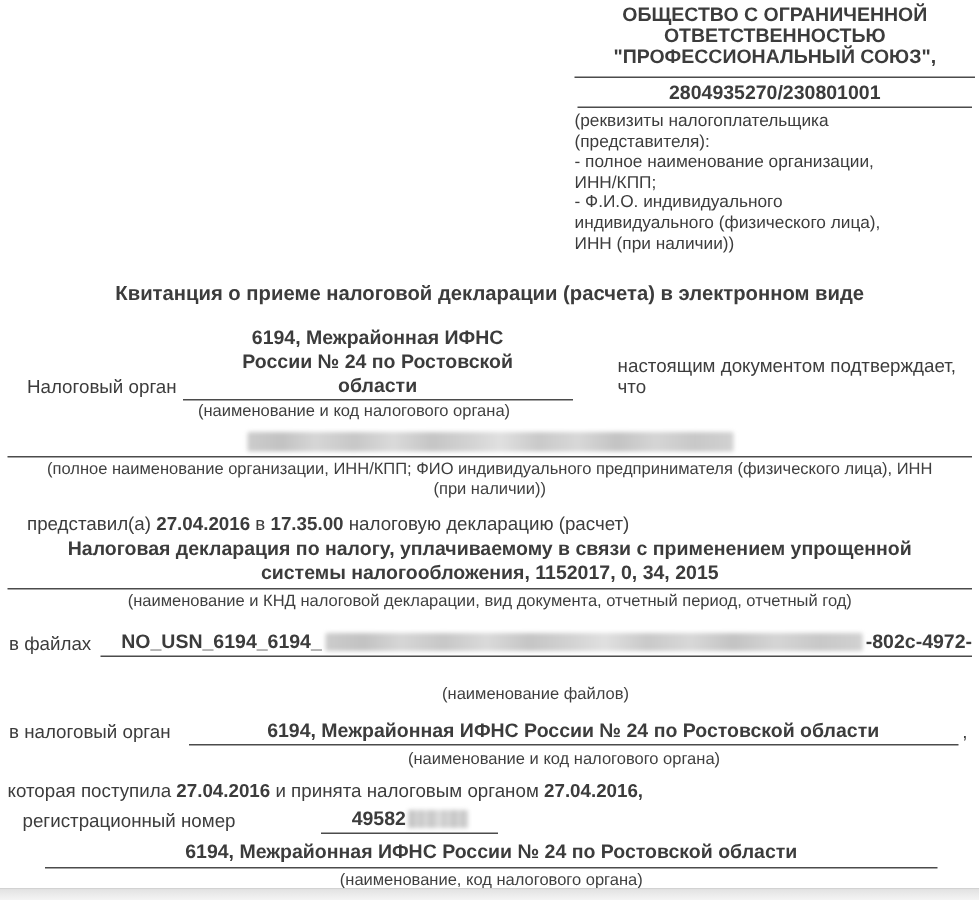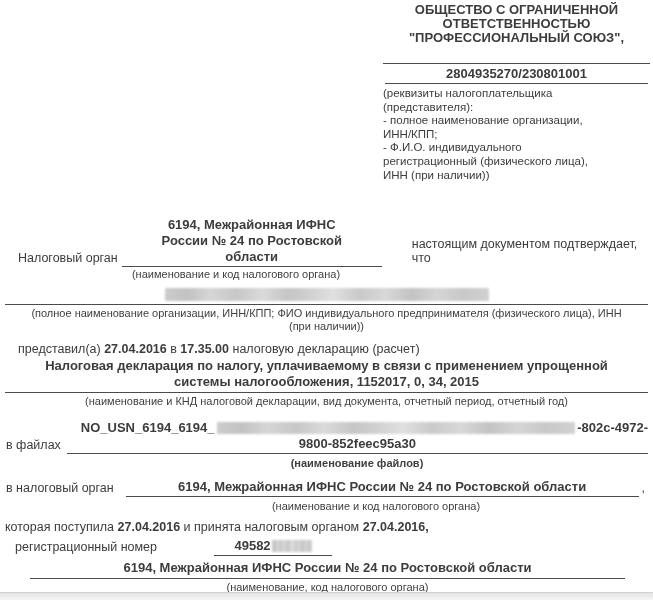--- a/index.html
+++ b/index.html
@@ -27,21 +27,21 @@
       #cccccc 0%, #c2c2c2 7%, #d6d6d6 14%, #c7c7c7 22%, #dadada 30%,
       #c5c5c5 38%, #d3d3d3 46%, #e0e0e0 52%, #c9c9c9 60%, #d8d8d8 68%,
       #c3c3c3 76%, #d5d5d5 84%, #c8c8c8 92%, #d1d1d1 100%);
     filter: blur(1.3px);
     vertical-align: middle;
   }
 
   
   .hdr { position: absolute; top: 3px; left: 383px; width: 267px; }
   .hdr-org { font-weight: bold; font-size: 13px; line-height: 14px; text-align: center;
-             border-bottom: 1.5px solid #4b4b4b; padding-bottom: 18px; }
+             border-bottom: 1.5px solid #4b4b4b; padding-bottom: 6px; }
   .hdr-inn { font-weight: bold; font-size: 13px; line-height: 15px; text-align: center;
              border-bottom: 1.5px solid #4b4b4b; padding-bottom: 2px; margin: 2px 2px 0 2px; }
   .hdr-notes { margin-top: 3px; font-size: 11.5px; line-height: 13.6px; }
 
   
   .title { position: absolute; top: 188px; left: 0; width: 100%; text-align: center;
            font-weight: bold; font-size: 13.5px; }
 
   
   .auth-row { position: absolute; top: 217px; left: 18px; right: 5px;
@@ -70,21 +70,21 @@
 
   
   .files { position: absolute; top: 420px; left: 6px; right: 5px;
            display: flex; align-items: flex-end; }
   .files .lbl { flex: none; padding-bottom: 2px; }
   .files-field { flex: 1; margin-left: 6px; border-bottom: 1.5px solid #4b4b4b; padding-bottom: 1px; }
   .files-line1 { display: flex; align-items: center; padding-left: 14px;
                  font-weight: bold; font-size: 13px; line-height: 16px; white-space: nowrap; }
   .files-line1 .redact { flex: 1; height: 12px; margin: 0 2px; }
   .files-line2 { font-weight: bold; font-size: 13px; line-height: 16px; text-align: center; }
-  .files-caption { position: absolute; top: 457px; left: 66px; right: 5px; font-weight: bold; }
+  .files-caption { position: absolute; top: 457px; left: 66px; right: 5px; }
 
   
   .toauth { position: absolute; top: 479px; left: 6px; right: 8px;
             display: flex; align-items: flex-end; }
   .toauth .lbl { flex: none; padding-bottom: 2px; }
   .toauth-field { flex: 1; margin-left: 12px; border-bottom: 1.5px solid #4b4b4b;
                   padding-bottom: 1px; font-weight: bold; font-size: 13px;
                   line-height: 16px; text-align: center; white-space: nowrap; }
   .toauth .comma { flex: none; padding-bottom: 2px; margin-left: 3px; }
   .toauth-caption { position: absolute; top: 500px; left: 126px; width: 500px; }
@@ -116,25 +116,26 @@
 
   <div class="hdr">
     <div class="hdr-org">ОБЩЕСТВО С ОГРАНИЧЕННОЙ ОТВЕТСТВЕННОСТЬЮ "ПРОФЕССИОНАЛЬНЫЙ СОЮЗ",</div>
     <div class="hdr-inn">2804935270/230801001</div>
     <div class="hdr-notes">
       <div class="nowrap">(реквизиты налогоплательщика</div>
       <div class="nowrap">(представителя):</div>
       <div class="nowrap">- полное наименование организации,</div>
       <div class="nowrap">ИНН/КПП;</div>
       <div class="nowrap">- Ф.И.О. индивидуального</div>
-      <div class="nowrap">регистрационный (физического лица),</div>
+      <div class="nowrap">индивидуального (физического лица),</div>
       <div class="nowrap">ИНН (при наличии))</div>
     </div>
   </div>
 
+  <div class="title">Квитанция о приеме налоговой декларации (расчета) в электронном виде</div>
 
   <div class="auth-row">
     <span class="lbl">Налоговый орган</span>
     <div class="auth-field">
       <div class="val">6194, Межрайонная ИФНС</div>
       <div class="val">России № 24 по Ростовской</div>
       <div class="val">области</div>
     </div>
     <span class="auth-right">настоящим документом подтверждает, что</span>
   </div>
@@ -163,21 +164,20 @@
   <div class="caption decl-caption">(наименование и КНД налоговой декларации, вид документа, отчетный период, отчетный год)</div>
 
   <div class="files">
     <span class="lbl">в файлах</span>
     <div class="files-field">
       <div class="files-line1">
         <span>NO_USN_6194_6194_</span>
         <span class="redact"></span>
         <span>-802c-4972-</span>
       </div>
-      <div class="files-line2">9800-852feec95a30</div>
     </div>
   </div>
   <div class="caption files-caption">(наименование файлов)</div>
 
   <div class="toauth">
     <span class="lbl">в налоговый орган</span>
     <div class="toauth-field">6194, Межрайонная ИФНС России № 24 по Ростовской области</div>
     <span class="comma">,</span>
   </div>
   <div class="caption toauth-caption">(наименование и код налогового органа)</div>

